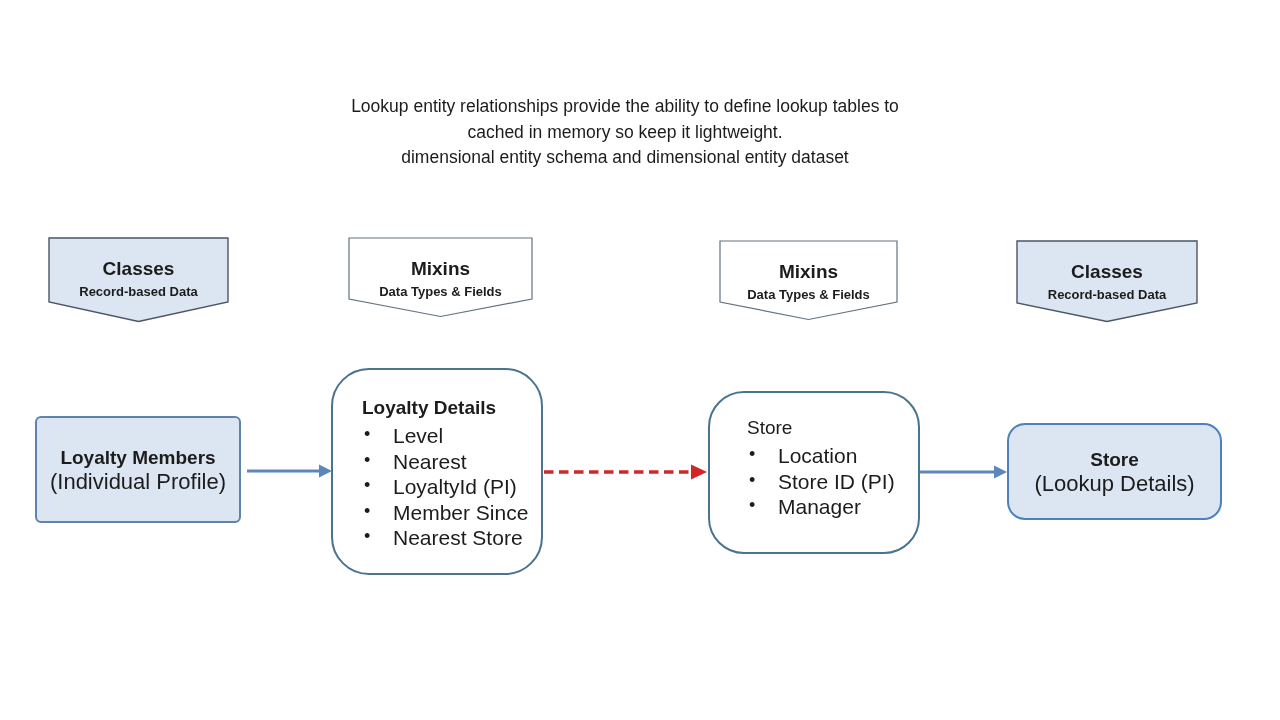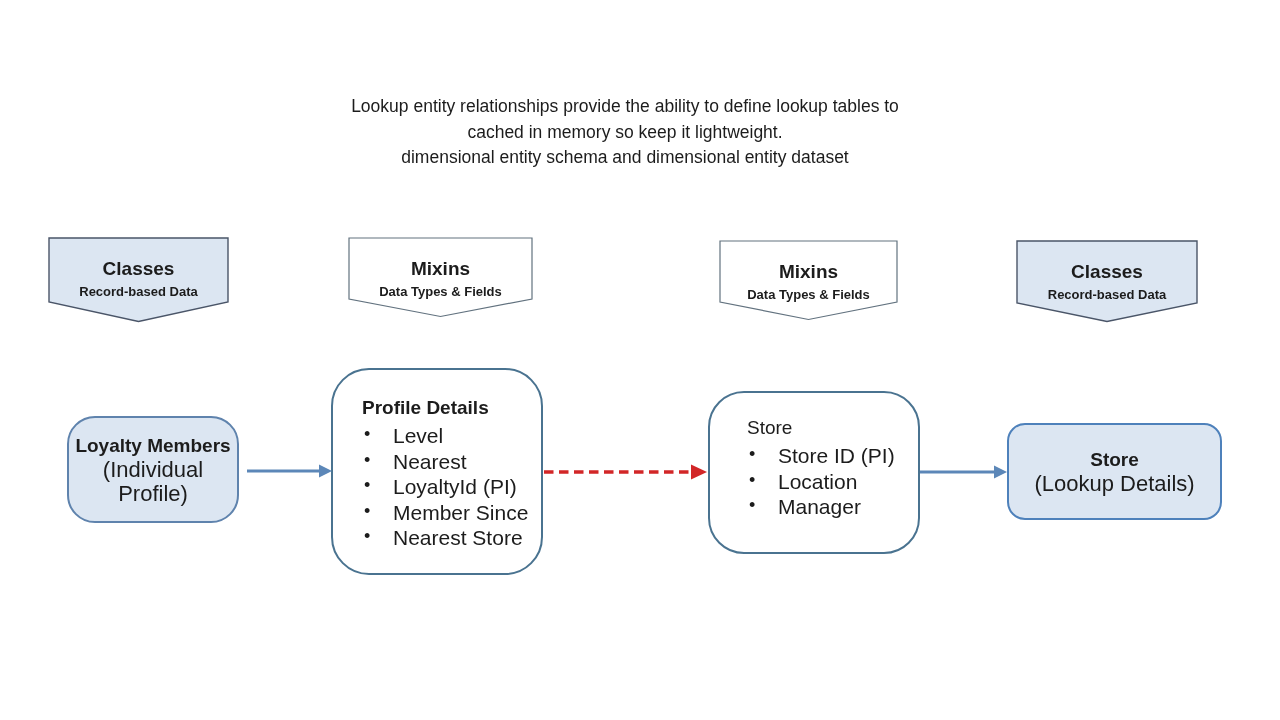--- a/index.html
+++ b/index.html
@@ -80,41 +80,41 @@
   <div class="banner blue" style="left:1016px;top:240px;width:182px;height:83px;">
     <svg viewBox="0 0 182 83" preserveAspectRatio="none">
       <polygon points="1,1 181,1 181,63 91,81.5 1,63"></polygon>
     </svg>
     <div class="banner-text">
       <div class="banner-title">Classes</div>
       <div class="banner-subtitle">Record-based Data</div>
     </div>
   </div>
 
-  <div class="entity centered blue-fill" style="left:35px;top:416px;width:172px;height:107px;border-radius:28px;border:2.2px solid var(--box-border-blue,#5f83ad);margin-left:32px;">
+  <div class="entity centered blue-fill" style="left:35px;top:416px;width:206px;height:107px;border-radius:6px;border:2.2px solid var(--box-border-blue,#5f83ad);">
     <div class="entity-title bold">Loyalty Members</div>
     <div class="entity-subtitle">(Individual Profile)</div>
   </div>
 
   <div class="entity white-fill" style="left:331px;top:368px;width:212px;height:207px;border-radius:38px;border:2.2px solid var(--box-border-teal,#4a7390);padding:25px 10px 0 29px;">
-    <div class="entity-title bold">Profile Details</div>
+    <div class="entity-title bold">Loyalty Details</div>
     <ul class="bullets">
       <li>Level</li>
       <li>Nearest</li>
       <li>LoyaltyId (PI)</li>
       <li>Member Since</li>
       <li>Nearest Store</li>
     </ul>
   </div>
 
   <div class="entity white-fill" style="left:708px;top:391px;width:212px;height:163px;border-radius:36px;border:2.2px solid var(--box-border-teal,#4a7390);padding:22px 10px 0 37px;">
     <div class="entity-title">Store</div>
     <ul class="bullets">
+      <li>Location</li>
       <li>Store ID (PI)</li>
-      <li>Location</li>
       <li>Manager</li>
     </ul>
   </div>
 
   <div class="entity centered blue-fill" style="left:1007px;top:423px;width:215px;height:97px;border-radius:18px;border:2.4px solid var(--box-border-accent,#4e81bb);">
     <div class="entity-title bold">Store</div>
     <div class="entity-subtitle">(Lookup Details)</div>
   </div>
 
   <svg class="arrow" style="left:247px;top:460px;" width="86" height="22">

